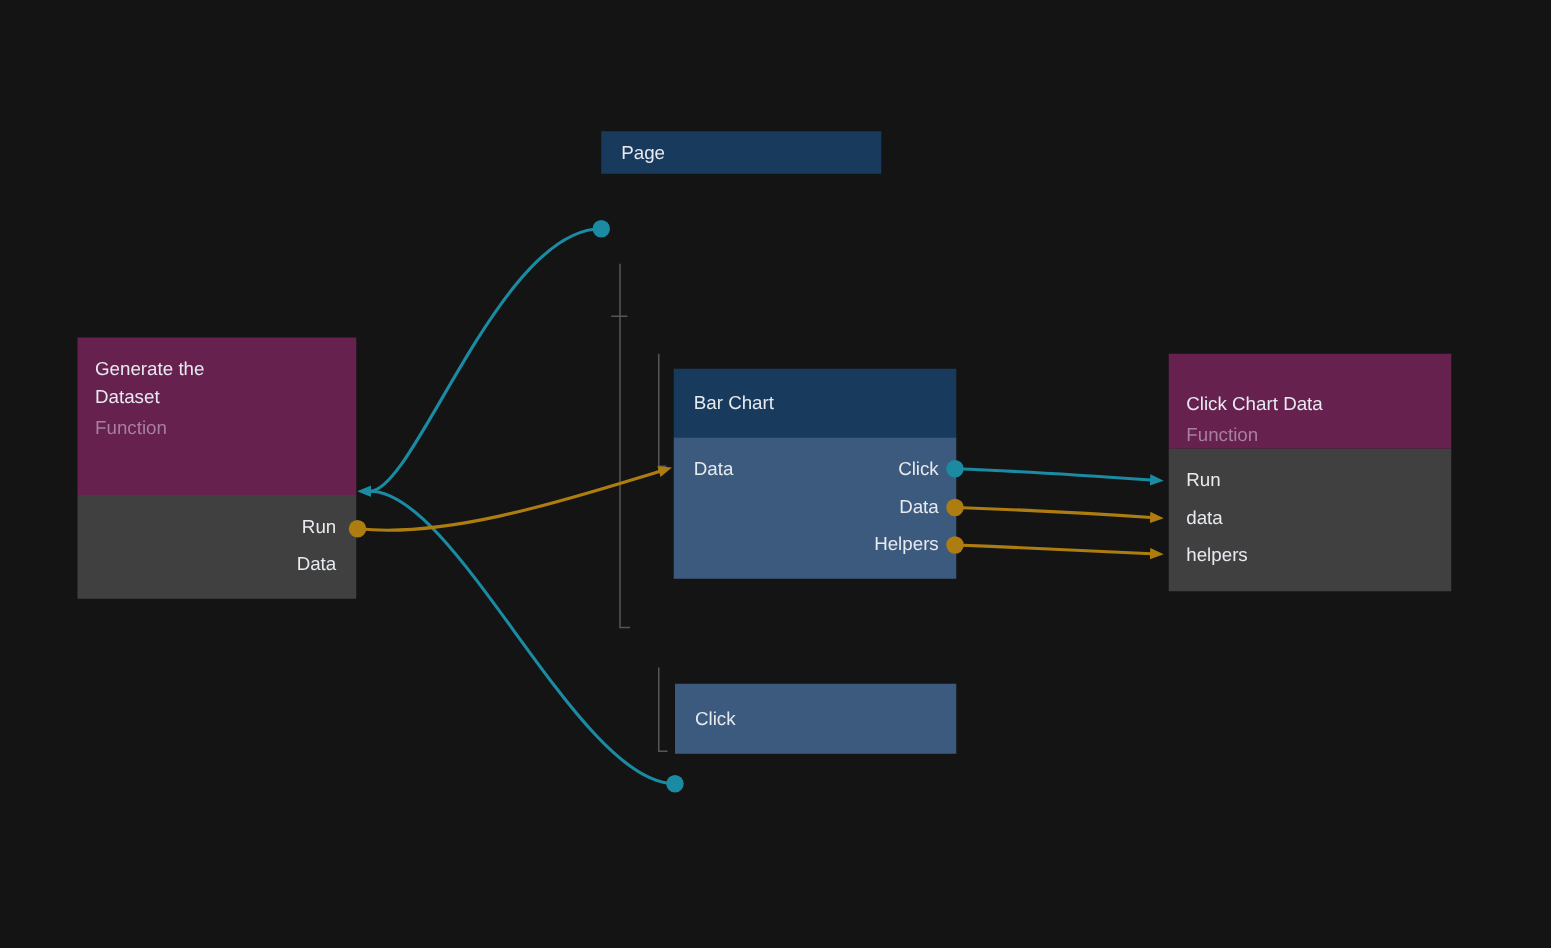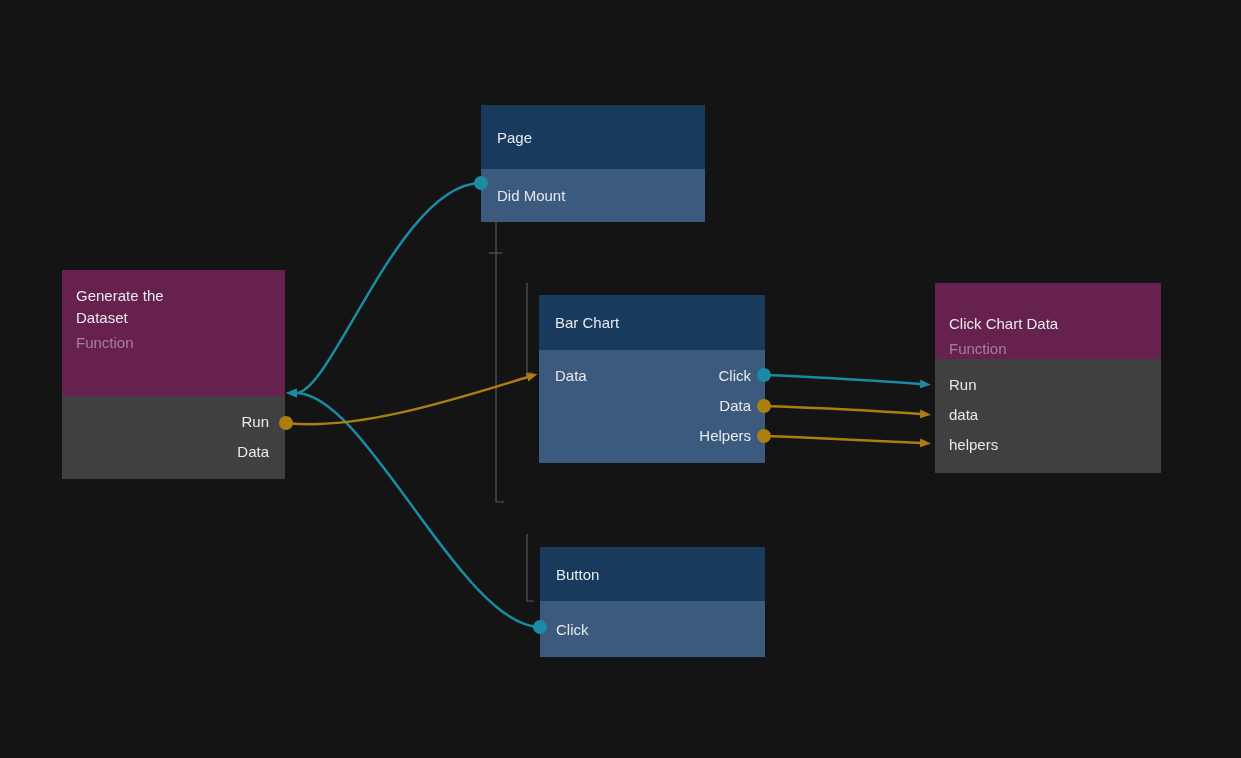--- a/index.html
+++ b/index.html
@@ -49,25 +49,22 @@
       <div class="port-row">
         <span>Run</span>
       </div>
       <div class="port-row">
         <span>Data</span>
       </div>
     </div>
   </div>
 
   <div class="node blue" style="left:481px;top:105px;width:224px;">
-    <div class="hdr hdr-pad" style="height:64px;">
+    <div class="hdr hdr-pad" style="height:34px;">
       <span>Page</span>
-    </div>
-    <div class="row" style="height:53px;">
-      <span>Did Mount</span>
     </div>
   </div>
 
 
   <div class="node blue" style="left:539px;top:295px;width:226px;">
     <div class="hdr hdr-pad" style="height:55px;">
       <span>Bar Chart</span>
     </div>
     <div class="body ports" style="height:103px;">
       <div class="port-row">
@@ -78,23 +75,20 @@
         <span class="right">Data</span>
       </div>
       <div class="port-row">
         <span class="right">Helpers</span>
       </div>
     </div>
   </div>
 
 
   <div class="node blue" style="left:540px;top:547px;width:225px;">
-    <div class="hdr hdr-pad" style="height:54px;">
-      <span>Button</span>
-    </div>
     <div class="row" style="height:56px;">
       <span>Click</span>
     </div>
   </div>
 
   <div class="node purple" style="left:935px;top:283px;width:226px;">
     <div class="hdr" style="height:76px;align-items:flex-start;">
       <div class="titleblock" style="padding-top:30px;">
         <div class="title">Click Chart Data</div>
         <div class="subtitle">Function</div>

